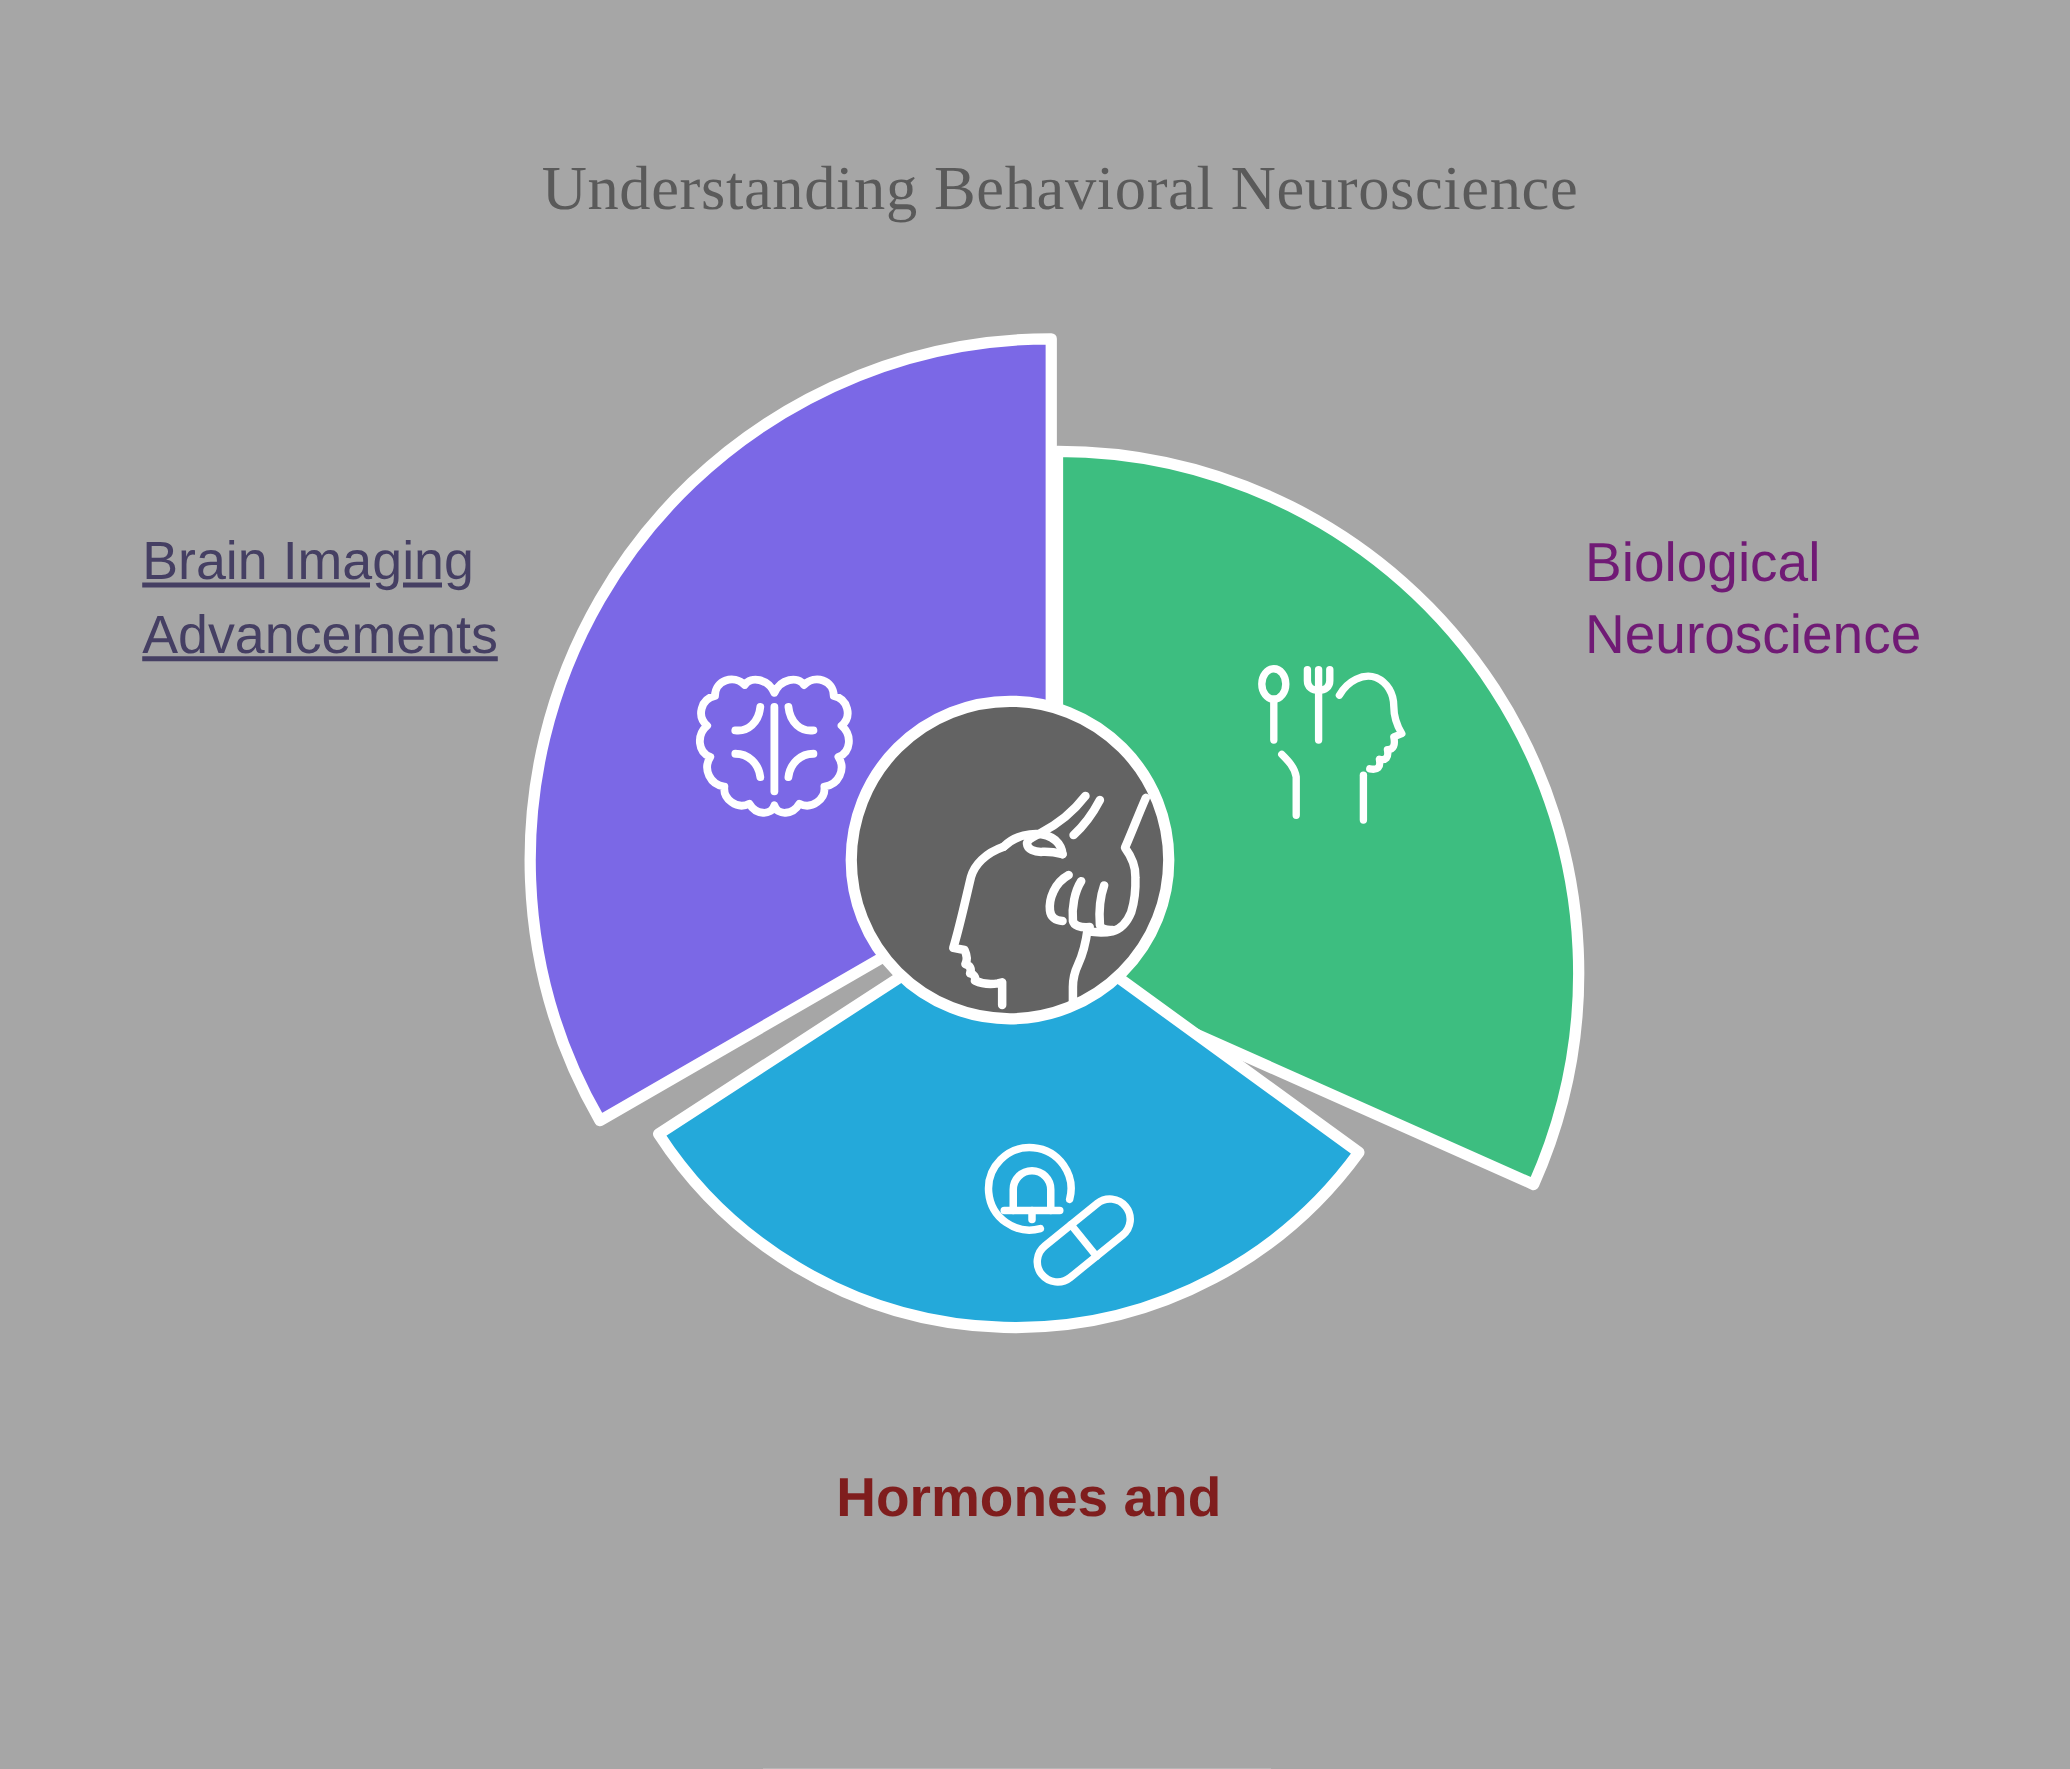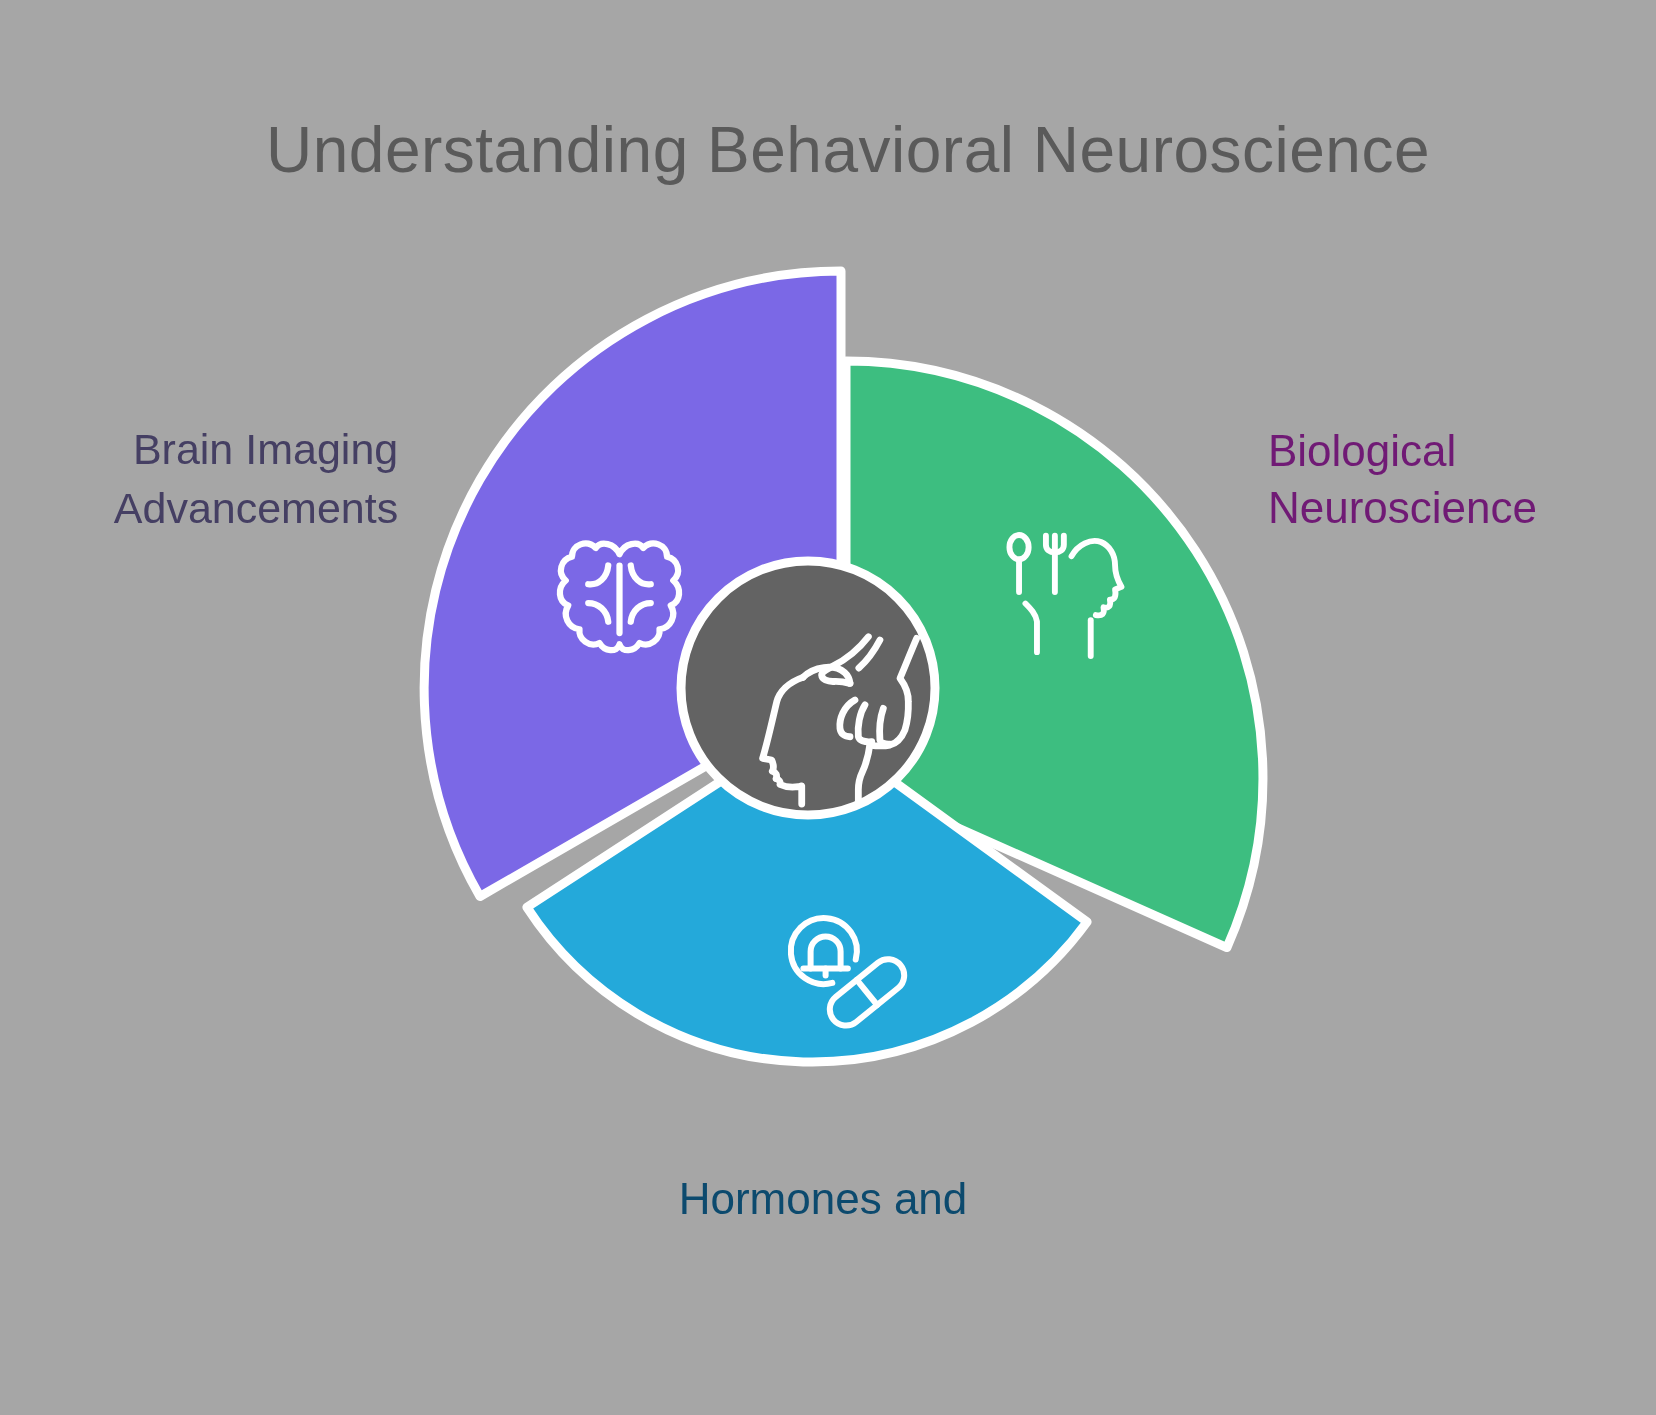--- a/index.html
+++ b/index.html
@@ -7,33 +7,34 @@
     position:relative;
     width:1656px;height:1415px;
     overflow:hidden;
     font-family:"Liberation Sans","DejaVu Sans",sans-serif;
   }
   .diagram-svg{position:absolute;left:0;top:0;}
   .title{
     position:absolute;
     left:848px;top:120px;
     transform:translateX(-50%);
-    font-size:64px;
+    font-size:50px;
     line-height:60px;
     white-space:nowrap;
     font-weight:400;
     letter-spacing:0.5px;
+    font-family:Liberation Serif, serif;
   }
   .label{position:absolute;white-space:nowrap;font-weight:400;}
   .label span{display:block;}
   .label-left{
     left:256px;top:420px;
     transform:translateX(-50%);
-    text-align:right;
-    font-size:43px;line-height:59px;
+    text-align:left;
+    font-size:43px;line-height:59px;text-decoration:underline;
   }
   .label-right{
     left:1268px;top:422px;
     text-align:left;
     font-size:44px;line-height:57px;
   }
   .label-bottom{
     left:823px;top:1168px;
     transform:translateX(-50%);
     text-align:center;
@@ -120,17 +121,17 @@
   <div class="label label-left" style="color: rgb(69, 63, 99);">
     <span>Brain Imaging</span>
     <span>Advancements</span>
   </div>
 
   <div class="label label-right" style="color: #701a75;">
     <span>Biological</span>
     <span>Neuroscience</span>
   </div>
 
-  <div class="label label-bottom" style="color: #0c4a6e;">
+  <div class="label label-bottom" style="color: #7f1d1d; font-weight: bold;">
     <span>Hormones and</span>
   </div>
 
 </div>
 
 </body></html>

